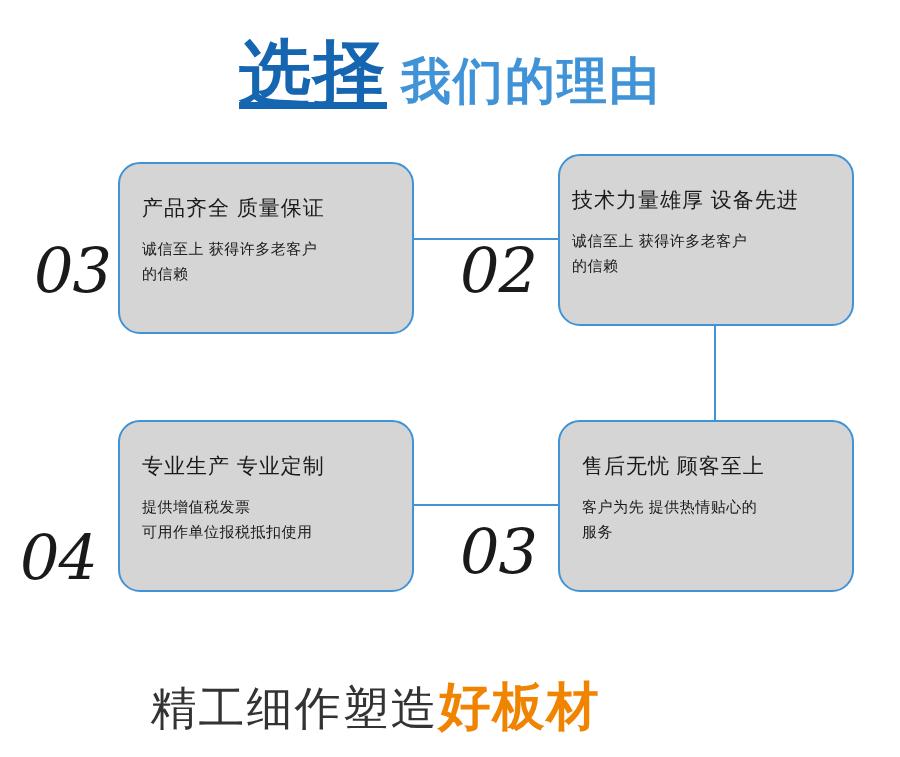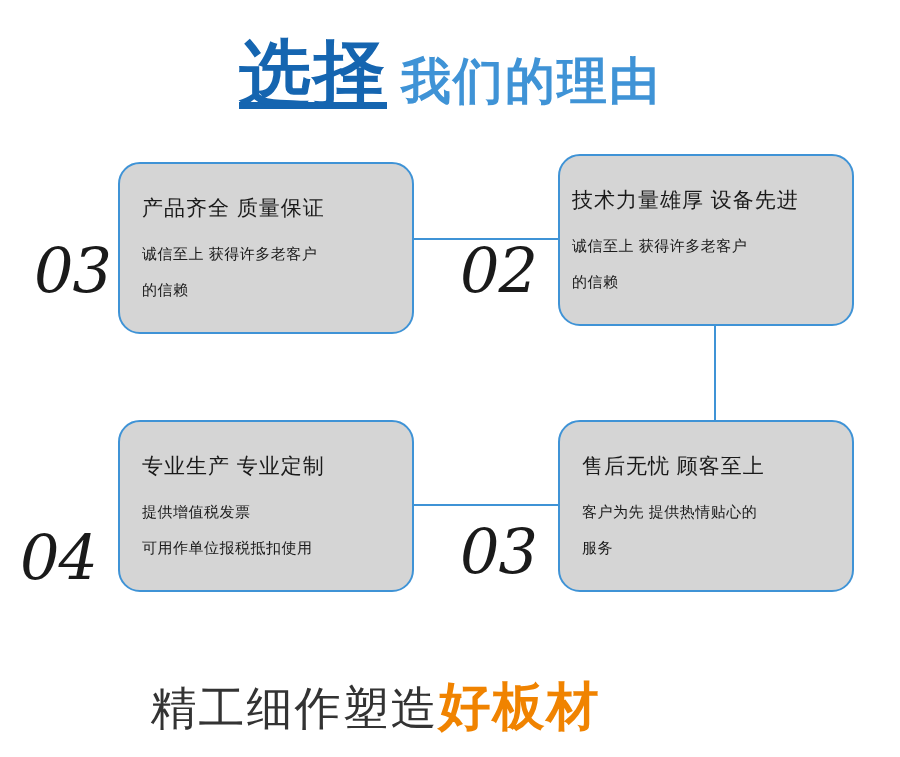--- a/index.html
+++ b/index.html
@@ -103,21 +103,21 @@
   .card-title {
     font-size: 21px;
     color: #1a1a1a;
     letter-spacing: 1px;
     white-space: nowrap;
     margin-bottom: 14px;
   }
   .card-desc {
     font-size: 15px;
     color: #1a1a1a;
-    line-height: 36px;
+    line-height: 25px;
     letter-spacing: 0.5px;
     white-space: pre-line;
   }
 
   
   .footer {
     position: absolute;
     left: 0;
     top: 672px;
     width: 751px;

